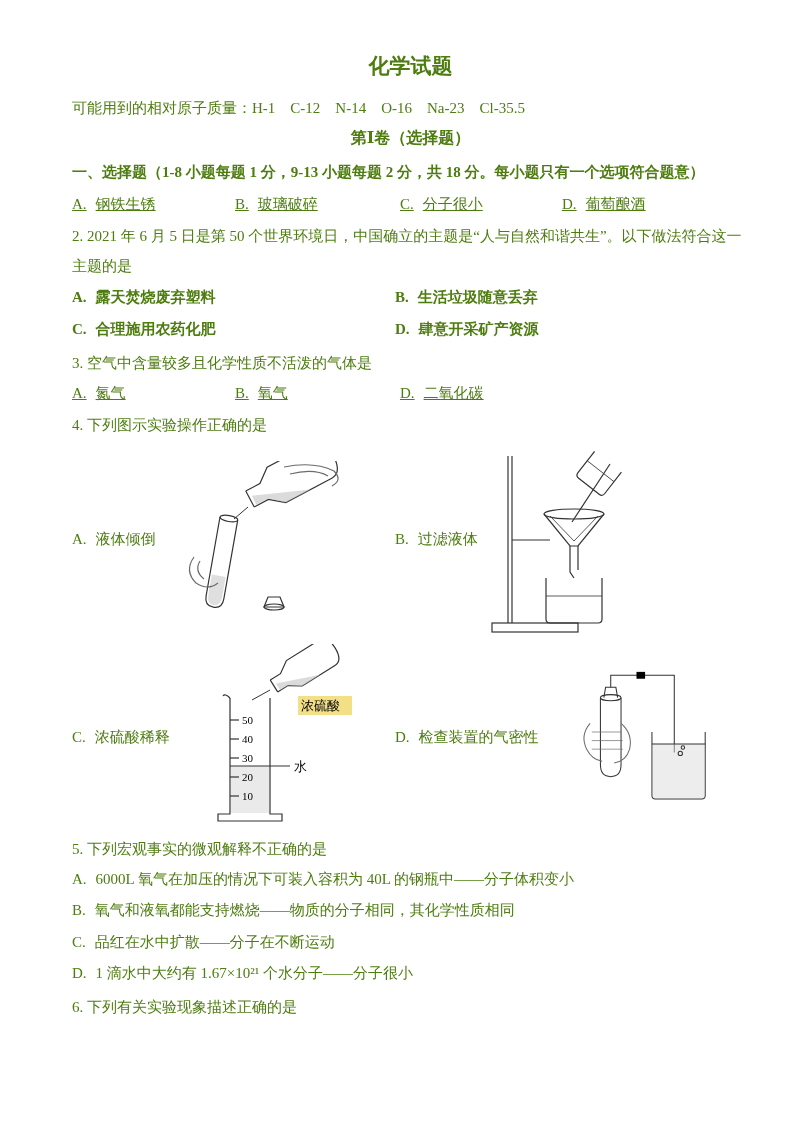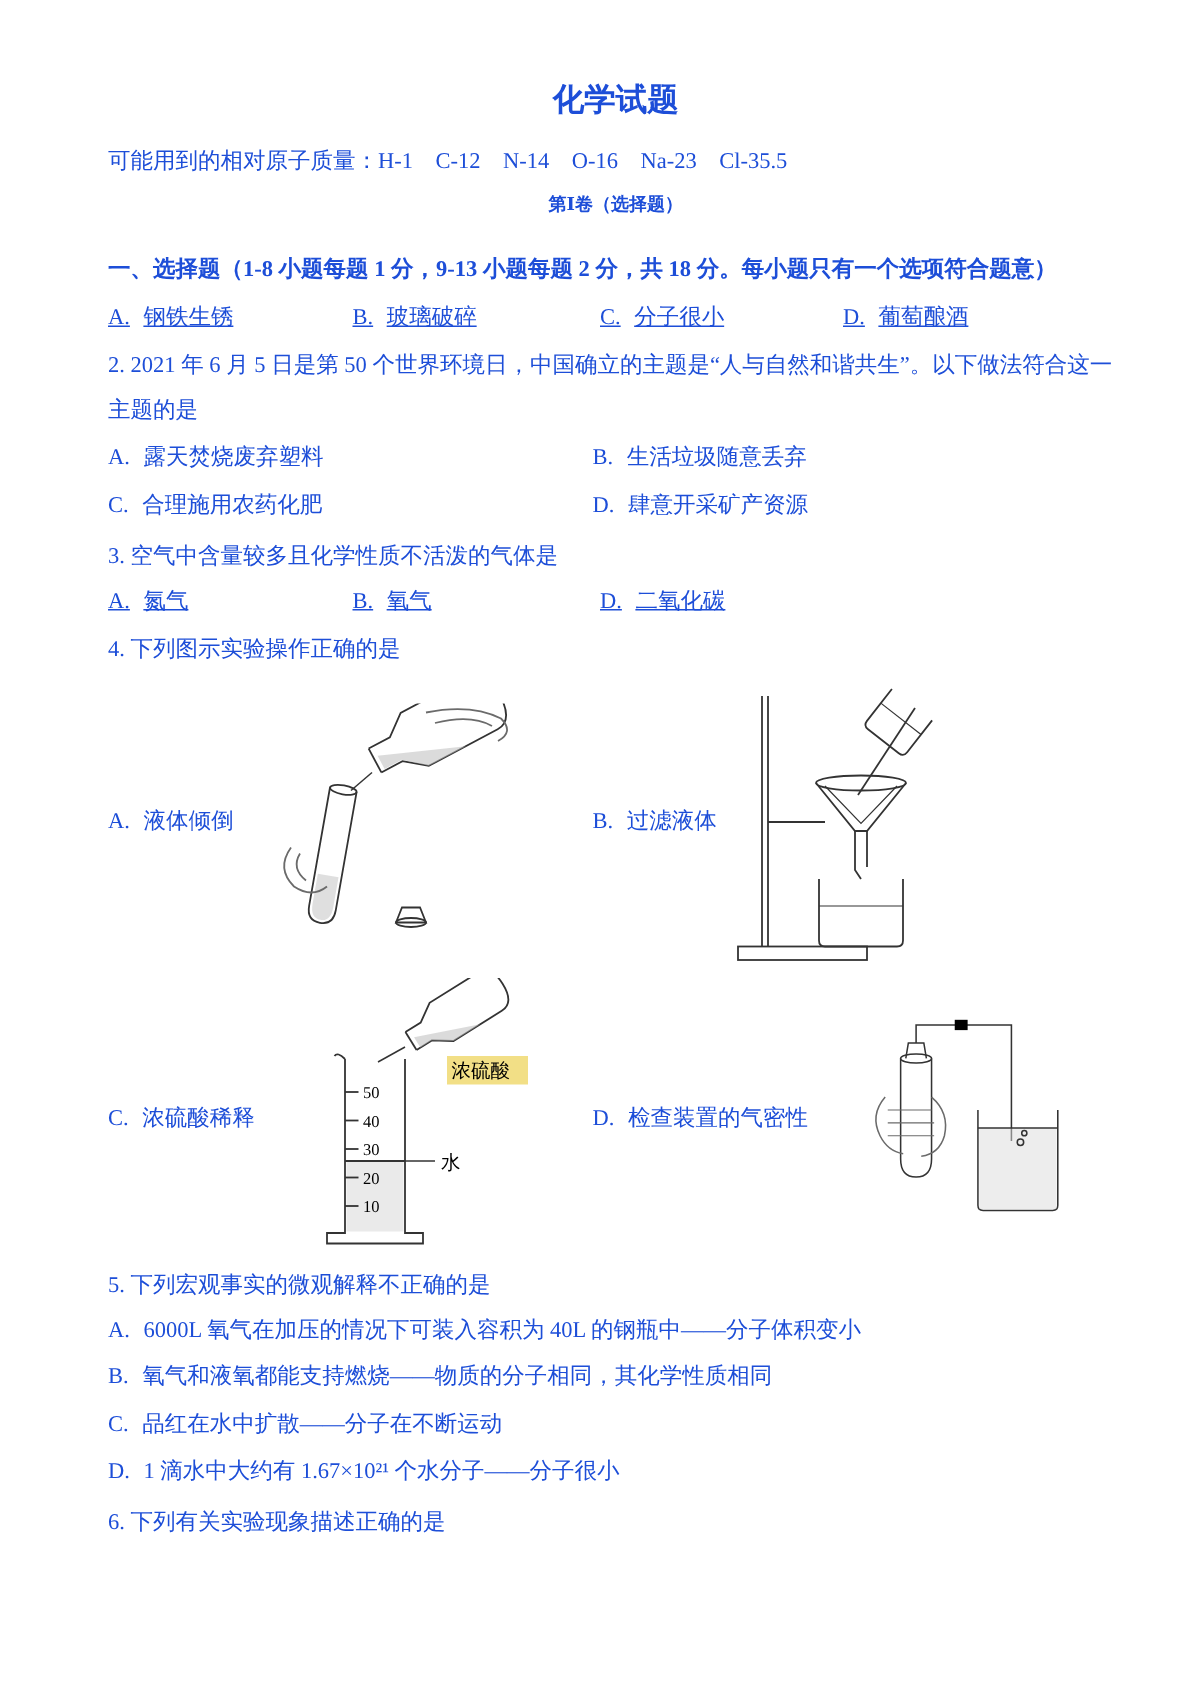--- a/index.html
+++ b/index.html
@@ -3,33 +3,33 @@
 <meta charset="utf-8">
 <style>
   * { margin:0; padding:0; box-sizing:border-box; }
   html,body { background:#ffffff; }
   .page {
     position:relative;
     width:793px; height:1118px;
     margin:0 auto;
     padding:52px 44px 30px 72px;
     background:#ffffff;
-    color:#1d4ed8;
+    color:#4d7c0f;
     font-family:"Liberation Serif","DejaVu Serif",serif;
     font-size:15px;
     overflow:hidden;
   }
   .title { text-align:center; font-weight:bold; font-size:21px; margin-bottom:16px; }
   .masses { font-weight:normal; white-space:pre-wrap; line-height:1.6; margin-bottom:8px; }
-  .part-title { text-align:center; font-weight:bold; font-size:12px; margin-bottom:20px; }
+  .part-title { text-align:center; font-weight:bold; font-size:16px; margin-bottom:8px; }
   .section-heading { font-weight:bold; line-height:2.0; margin-bottom:2px; }
   .q { margin-bottom:2px; }
   .stem { line-height:2.0; }
   .opt-row-4 { display:grid; grid-template-columns:163px 165px 162px 1fr; line-height:2.0;text-decoration:underline; }
-  .opt-row-2 { display:grid; grid-template-columns:323px 1fr; line-height:2.15; }
+  .opt-row-2 { display:grid; grid-template-columns:323px 1fr; line-height:2.15;font-weight:bold; }
   .opt-line { line-height:2.1; }
   .opt-label { margin-right:9px; }
   .q4-grid { display:grid; grid-template-columns:323px 1fr; row-gap:8px; margin-top:4px; }
   .q4-cell { display:flex; align-items:center; gap:8px; }
   .q4-cell .caption { white-space:nowrap; }
   svg { display:block; }
   svg text { font-family:"Liberation Serif","DejaVu Serif",serif; fill:#000; }
 </style>
 </head>
 <body>

